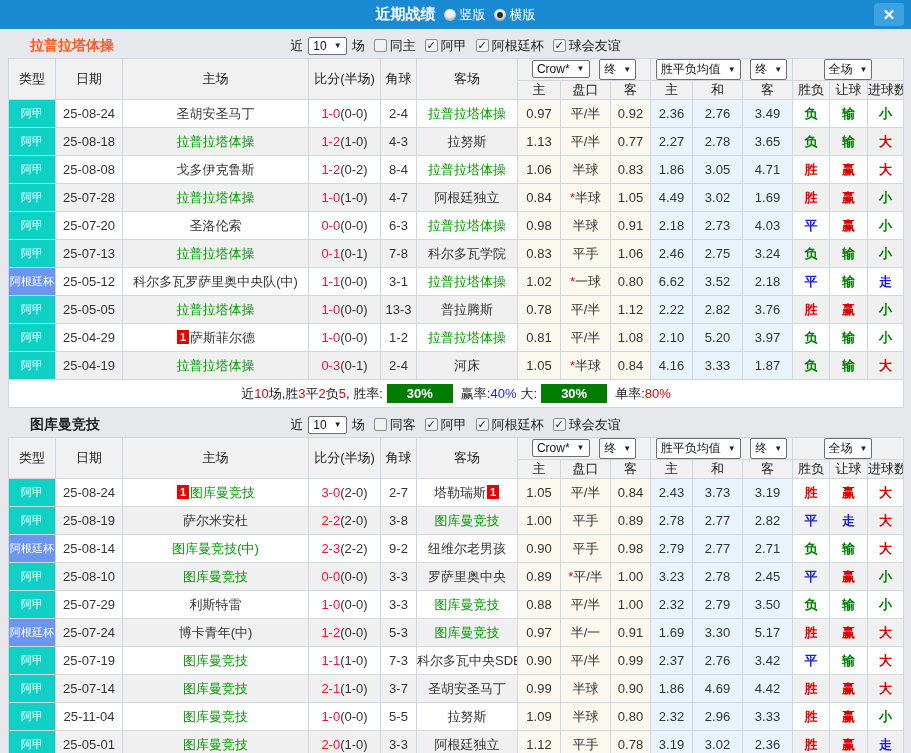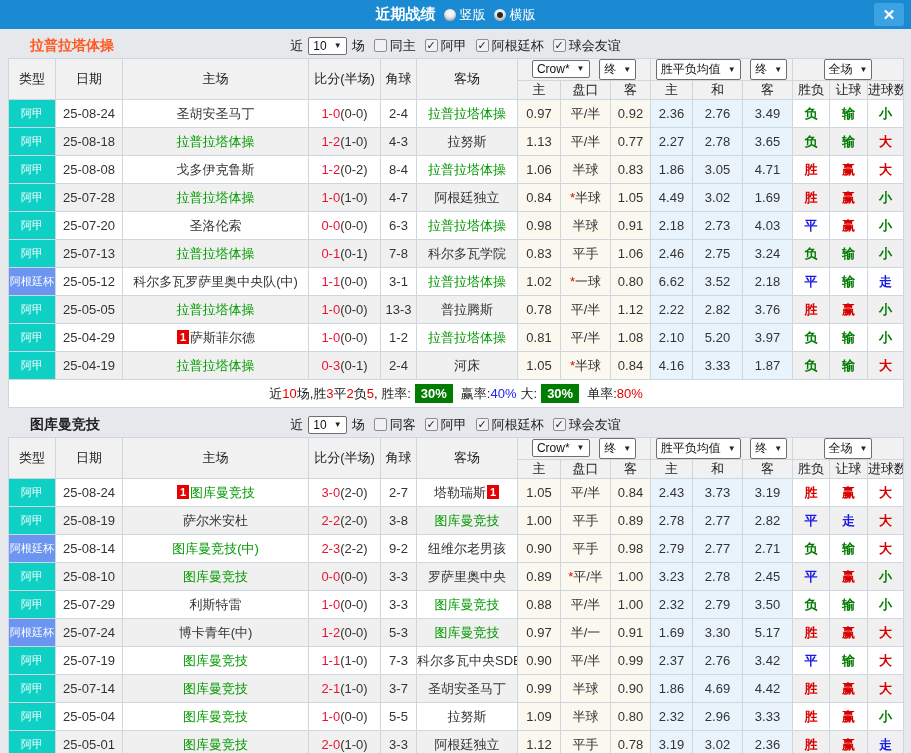--- a/index.html
+++ b/index.html
@@ -38,21 +38,21 @@
 .ft{color:#ee1133}
 .ht{color:#333}
 .star{color:#e60000}
 td.c-out{font-weight:bold;font-size:13px}
 .red-badge{display:inline-block;background:#e60000;color:#fff;font-size:11px;font-weight:bold;padding:0 3px;line-height:14px;margin:0 1px;vertical-align:1px}
 
 tfoot td{height:28px;background:#fff;font-size:13px;color:#222}
 tfoot .num-red{color:#e60000}
 tfoot .pct-blue{color:#2222ee}
 tfoot .pct-red{color:#e60000}
-.rate-box{display:inline-block;background:#007d00;color:#fff;font-weight:bold;padding:2px 6px;margin:0 4px}
+.rate-box{display:inline-block;background:#007d00;color:#fff;font-weight:bold;padding:2px 20px;margin:0 4px}
 tfoot .seg{margin-left:4px}
 </style>
 </head>
 <body>
 
 <div class="titlebar">
   <span class="win-title">近期战绩</span>
   <span class="radio-item">
     <span class="radio"></span>
     <span>竖版</span>
@@ -559,21 +559,21 @@
     <td class="c-odds">0.90</td>
     <td class="c-avg">1.86</td>
     <td class="c-avg">4.69</td>
     <td class="c-avg">4.42</td>
     <td class="c-out" style="color: rgb(217, 0, 0);">胜</td>
     <td class="c-out" style="color: rgb(217, 0, 0);">赢</td>
     <td class="c-out" style="color: rgb(217, 0, 0);">大</td>
   </tr>
       <tr>
     <td class="c-type" style="background: rgb(15, 208, 196);">阿甲</td>
-    <td class="c-date">25-05-04</td>
+    <td class="c-date">25-11-04</td>
     <td class="c-home"><span class="green-name">图库曼竞技</span></td>
     <td class="c-score"><span class="ft">1-0</span><span class="ht">(0-0)</span></td>
     <td class="c-corner">5-5</td>
     <td class="c-away"><span>拉努斯</span></td>
     <td class="c-odds">1.09</td>
     <td class="c-odds"><span class="star"></span><span>半球</span></td>
     <td class="c-odds">0.80</td>
     <td class="c-avg">2.32</td>
     <td class="c-avg">2.96</td>
     <td class="c-avg">3.33</td>

